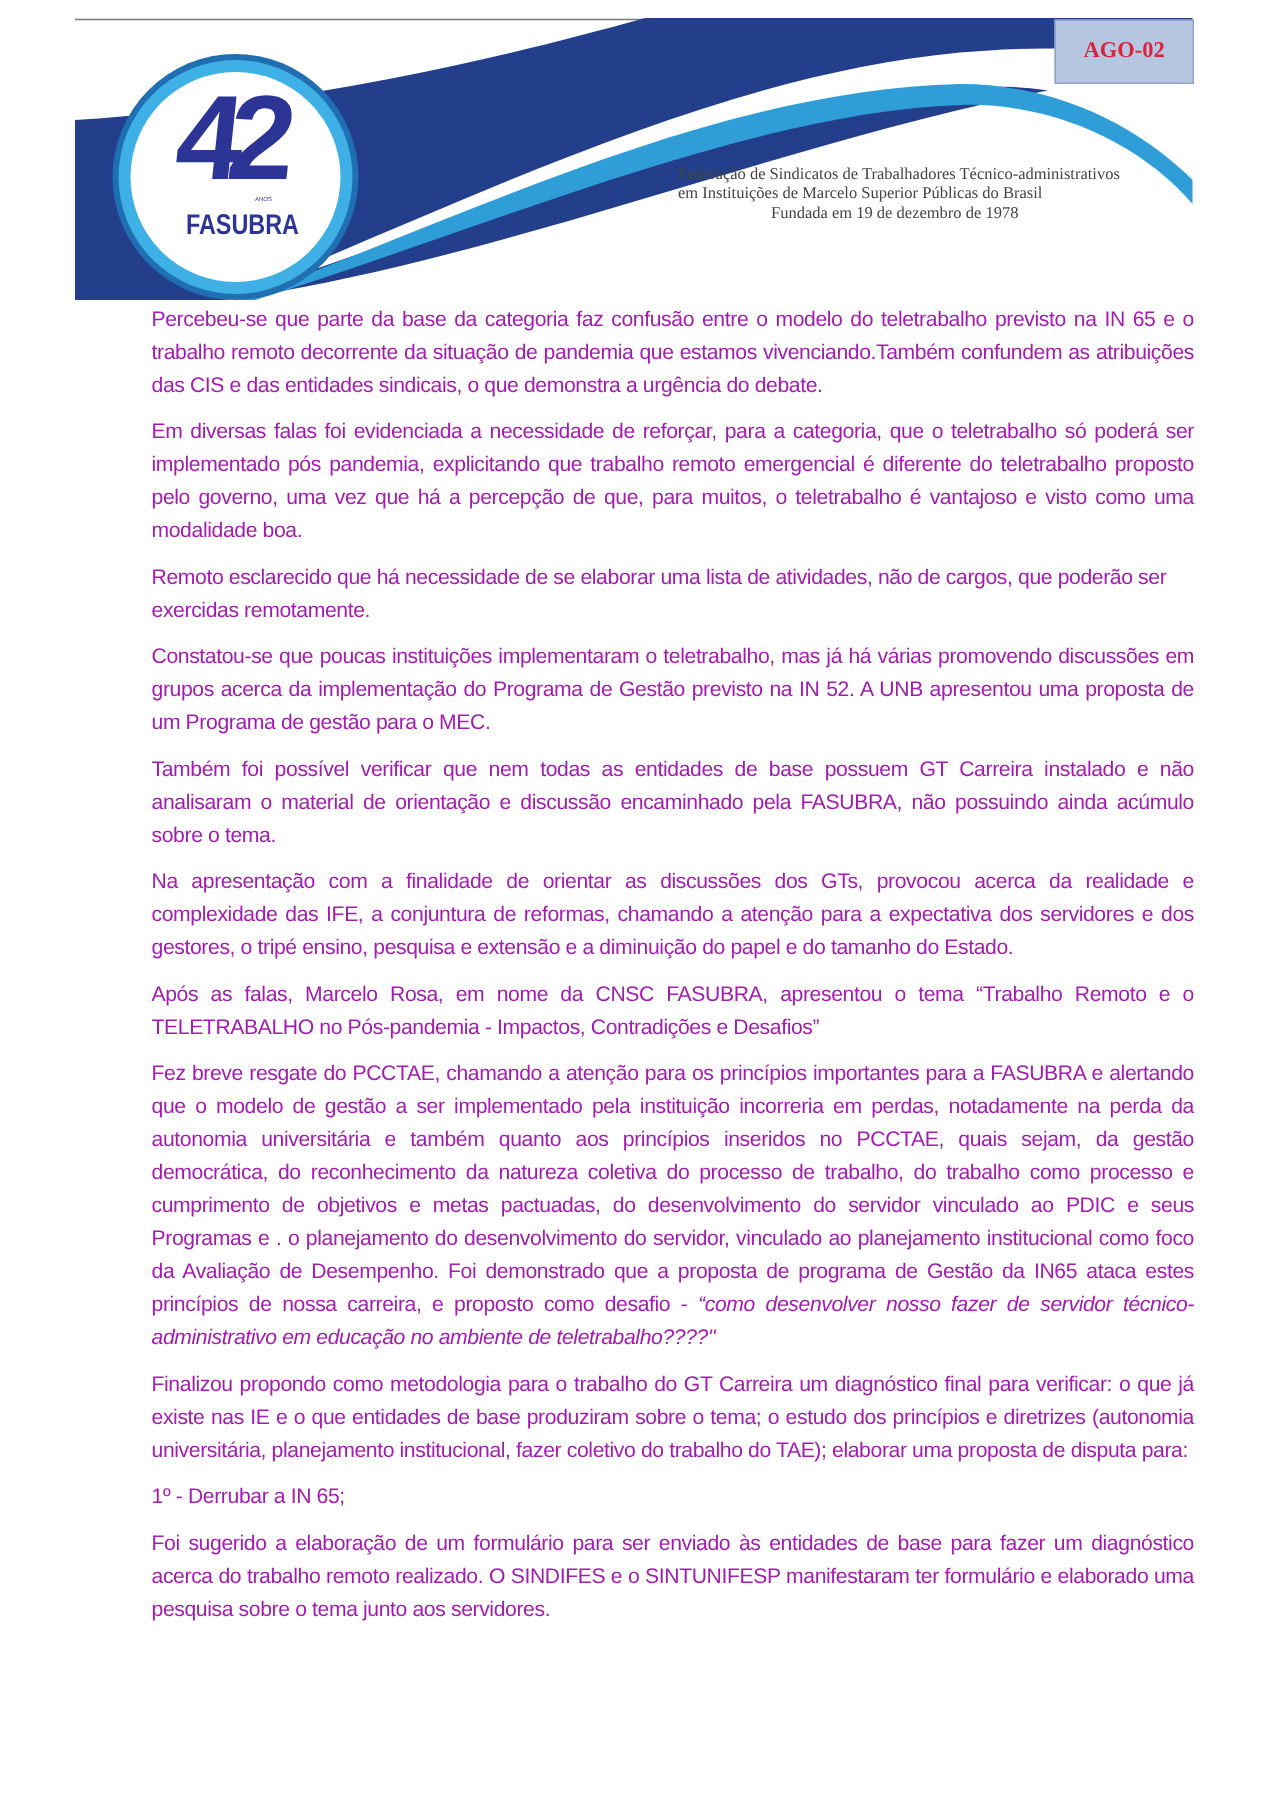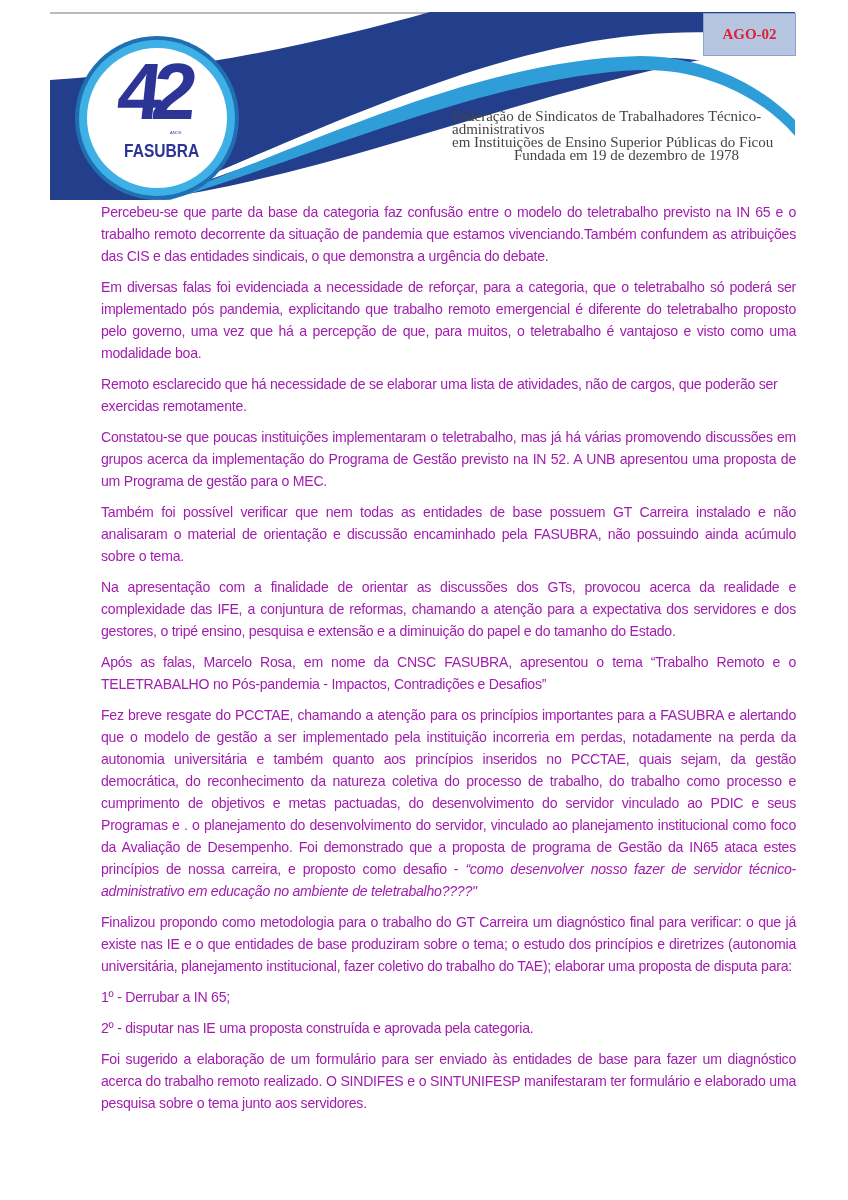--- a/index.html
+++ b/index.html
@@ -26,21 +26,21 @@
     .logo-brand {
       left: 124px; top: 140px; font-size: 19px; font-weight: bold; color: #2c3596;
       transform: scaleX(0.82); transform-origin: left; letter-spacing: 0px;
     }
     .logo-small {
       left: 170px; top: 130px; font-size: 4px; color: #2c3596;
     }
 
     .org-info {
       position: absolute; left: 452px; top: 110px;
-      font-family: "Liberation Serif", serif; font-size: 15px; color: #444; line-height: 13px;
+      font-family: "Liberation Serif", serif; font-size: 11px; color: #444; line-height: 13px;
     }
     .org-info .l3 { padding-left: 62px; }
 
     .content {
       position: absolute; left: 101px; top: 201px; width: 695px;
       font-family: "Liberation Sans", sans-serif; font-size: 14.1px; line-height: 22px;
       color: #a21caf; letter-spacing: -0.25px;
     }
     .content p { margin: 0 0 9px 0; text-align: justify; }
     .content p.short { text-align: left; }
@@ -68,33 +68,32 @@
     </svg>
 
     <div class="doc-code">AGO-02</div>
 
     <div class="logo-text logo-num">42</div>
     <div class="logo-text logo-small">ANOS</div>
     <div class="logo-text logo-brand">FASUBRA</div>
 
     <div class="org-info">
       <div>Federação de Sindicatos de Trabalhadores Técnico-administrativos</div>
-      <div>em Instituições de Ensino Superior Públicas do Ficou</div>
+      <div>em Instituições de Marcelo Superior Públicas do Brasil</div>
       <div class="l3">Fundada em 19 de dezembro de 1978</div>
     </div>
   </div>
 
   <div class="content">
     <p>Percebeu-se que parte da base da categoria faz confusão entre o modelo do teletrabalho  previsto na IN 65 e o trabalho remoto decorrente da situação de pandemia que estamos vivenciando.Também confundem as atribuições das CIS e das entidades sindicais, o que demonstra a urgência do debate.</p>
     <p>Em diversas falas foi evidenciada a necessidade de reforçar, para a categoria, que o teletrabalho só poderá ser  implementado pós pandemia, explicitando  que trabalho remoto emergencial é diferente do teletrabalho proposto pelo governo, uma vez que há a percepção de que, para muitos, o teletrabalho é  vantajoso e  visto como uma modalidade  boa.</p>
     <p class="short">Remoto esclarecido que há   necessidade de se  elaborar uma lista de atividades, não de cargos, que poderão ser  exercidas remotamente.</p>
     <p>Constatou-se  que poucas instituições implementaram o teletrabalho, mas já há várias promovendo discussões em grupos  acerca da implementação do Programa de Gestão previsto na IN 52. A UNB apresentou uma  proposta de um Programa  de gestão para o MEC.</p>
     <p>Também foi possível verificar que nem todas as entidades de base possuem GT Carreira instalado  e não analisaram o material de orientação e discussão encaminhado pela FASUBRA, não  possuindo ainda acúmulo sobre o tema.</p>
     <p>Na apresentação com a finalidade de orientar as discussões dos GTs, provocou acerca da  realidade e complexidade das IFE, a conjuntura de reformas, chamando a atenção para a  expectativa dos servidores e dos gestores, o tripé ensino, pesquisa e extensão e a diminuição do  papel e do tamanho do Estado.</p>
     <p>Após as falas, Marcelo Rosa, em nome da CNSC FASUBRA, apresentou o  tema “Trabalho Remoto e o TELETRABALHO no Pós-pandemia - Impactos, Contradições e  Desafios”</p>
     <p><span>Fez breve resgate do PCCTAE, chamando a atenção para os princípios importantes para a  FASUBRA e alertando que o modelo de gestão a ser implementado pela instituição incorreria em perdas, notadamente na perda da autonomia universitária e também quanto aos princípios inseridos no PCCTAE,  quais sejam, da gestão democrática, do reconhecimento da natureza coletiva do  processo de trabalho, do trabalho como processo e cumprimento de objetivos e metas  pactuadas, do desenvolvimento do servidor vinculado ao PDIC e seus Programas e . o   planejamento do desenvolvimento do servidor, vinculado ao planejamento institucional como  foco da Avaliação de Desempenho. Foi demonstrado que a proposta de programa de Gestão da  IN65 ataca estes princípios de nossa carreira,  e proposto como desafio - </span><em>“como desenvolver nosso fazer de servidor técnico-administrativo em educação no ambiente de teletrabalho????"</em></p>
     <p>Finalizou propondo como metodologia para o trabalho do GT Carreira  um  diagnóstico final para verificar: o que já existe nas IE e o que entidades de base produziram sobre o tema; o estudo dos princípios e diretrizes (autonomia universitária, planejamento institucional, fazer coletivo do trabalho do TAE); elaborar uma proposta de disputa para:</p>
     <p class="short">1º - Derrubar a IN 65;</p>
-    <p class="short">2º - disputar nas IE uma proposta construída e aprovada pela categoria.</p>
     <p>Foi sugerido a elaboração de um formulário para ser enviado às entidades de base para fazer um diagnóstico acerca do trabalho remoto realizado. O SINDIFES e o SINTUNIFESP manifestaram ter formulário e elaborado uma pesquisa sobre o tema junto aos servidores.</p>
   </div>
 
 </div>
 
 </body></html>

